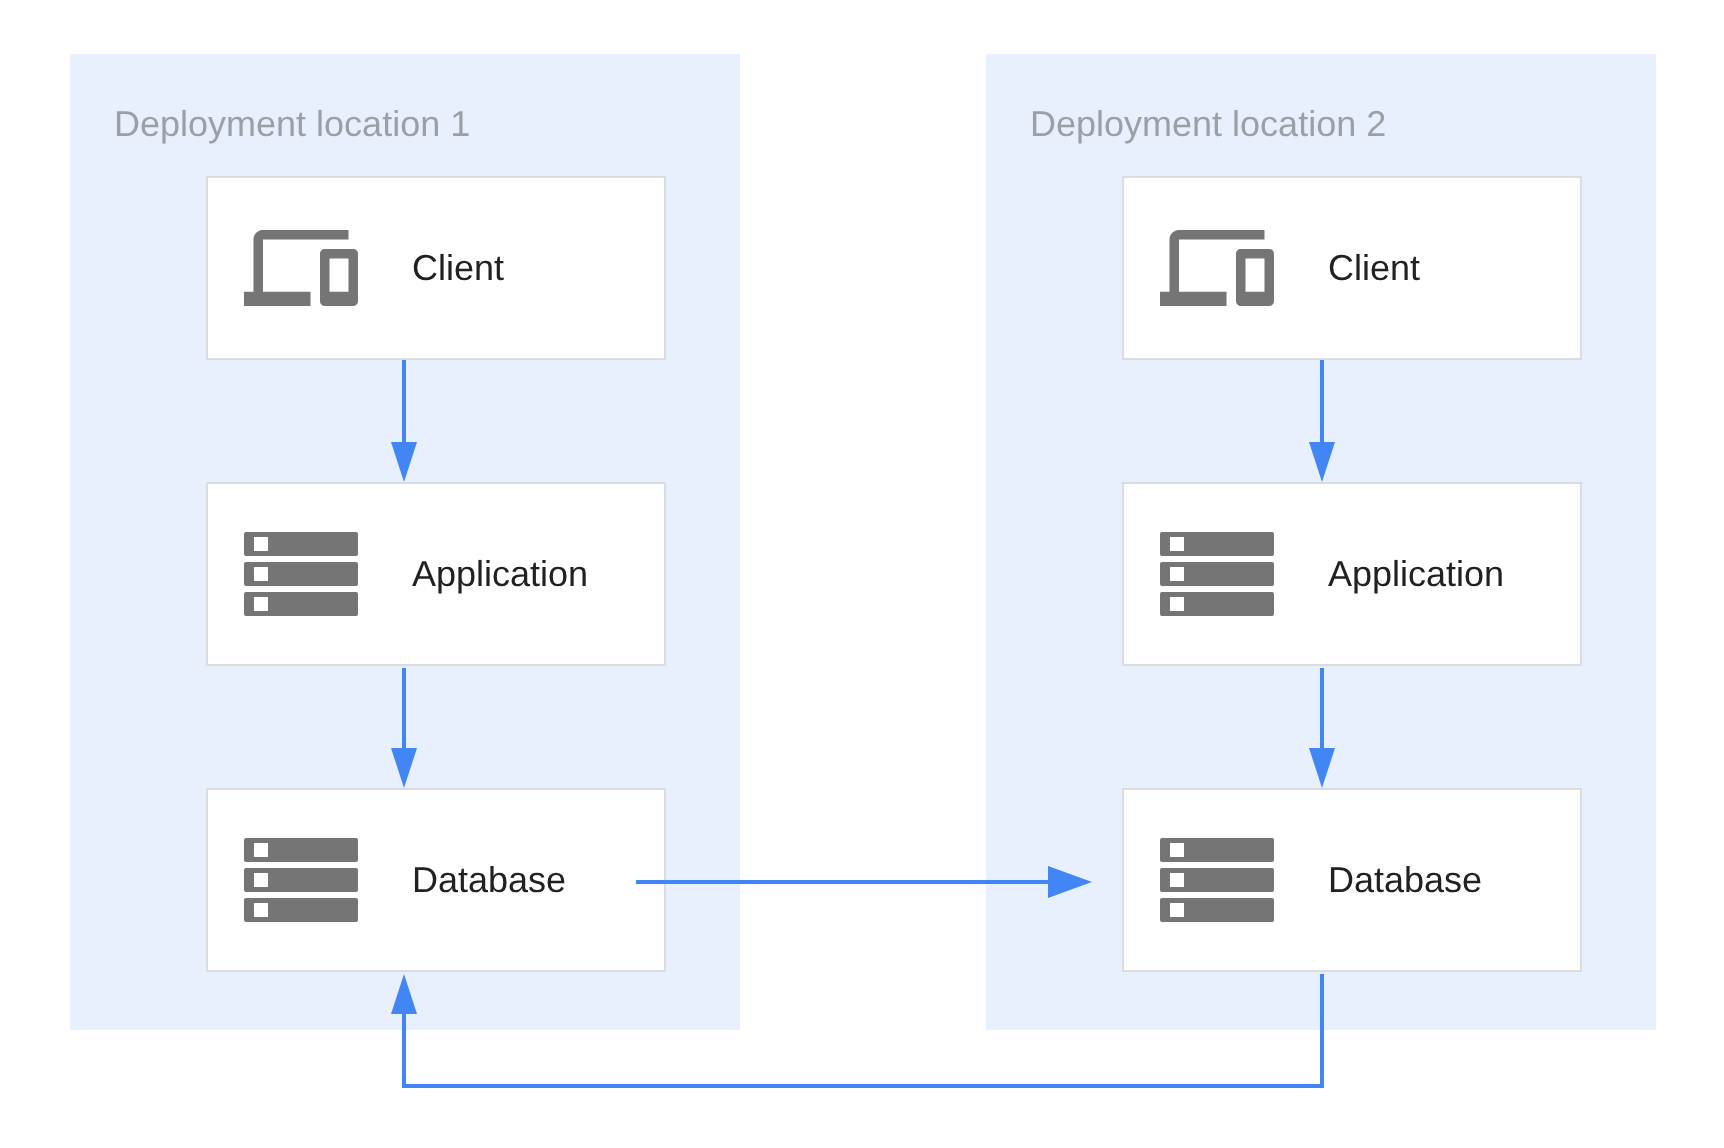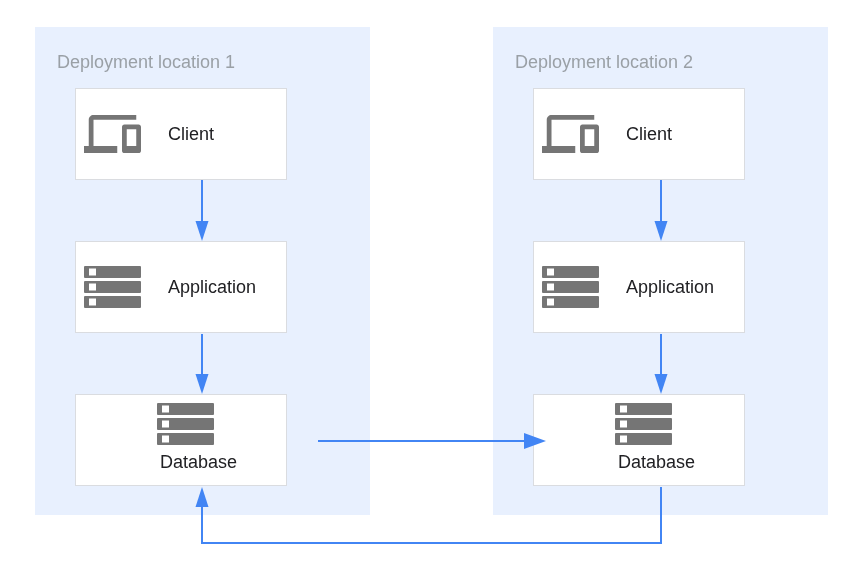--- a/index.html
+++ b/index.html
@@ -33,32 +33,32 @@
   .panel-title {
     position: absolute;
     left: 22px;
     top: 25px;
     font-size: 18px;
     color: var(--title-gray);
     white-space: nowrap;
   }
   .node {
     position: absolute;
-    left: 40px;
-    width: 212px;
+    left: 68px;
+    width: 230px;
     height: 92px;
     background: #ffffff;
     border: 1px solid var(--box-border);
     display: flex;
     align-items: center;
-    padding-left: 8px;
+    padding-left: 18px;
   }
   .node-client      { top: 61px; }
   .node-application { top: 214px; text-align: center; }
-  .node-database    { top: 367px; flex-direction: column; }
+  .node-database    { top: 367px; }
   .node .icon {
     width: 57px;
     display: flex;
     align-items: center;
     justify-content: center;
     flex: 0 0 57px;
   }
   .node .label {
     margin-left: 27px;
     font-size: 18px;

